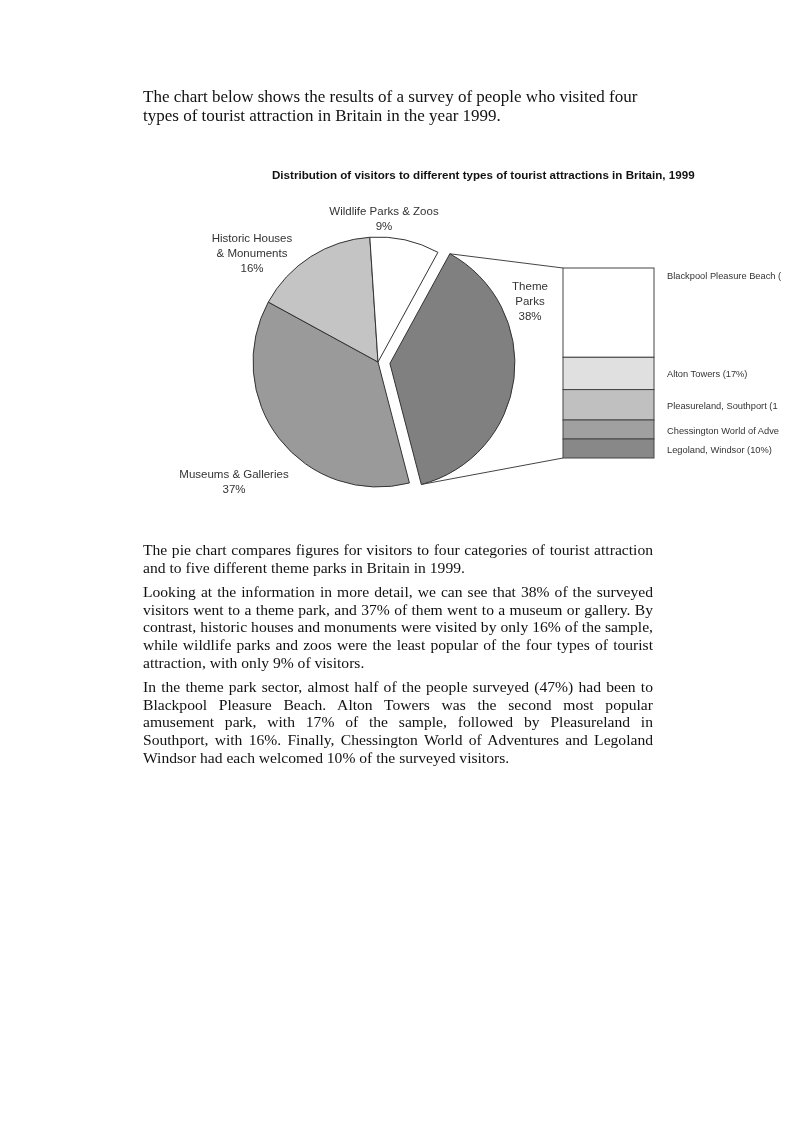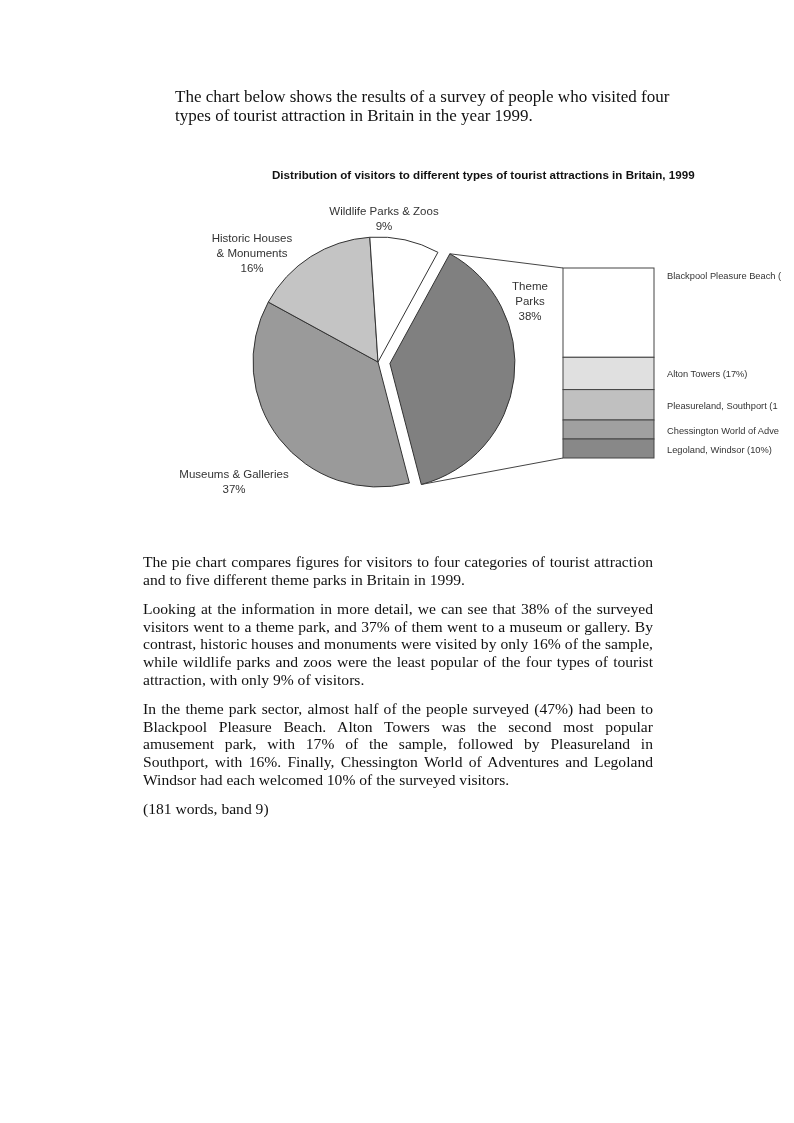--- a/index.html
+++ b/index.html
@@ -1,20 +1,20 @@
 <!DOCTYPE html>
 <html><head>
 <meta charset="utf-8">
 <style>
   html, body { margin: 0; padding: 0; background: #ffffff; }
   body { width: 794px; height: 1123px; position: relative; overflow: hidden; }
   .serif { font-family: "Liberation Serif", "DejaVu Serif", serif; color: #111; }
-  .intro { position: absolute; left: 143px; top: 87px; width: 520px; font-size: 17px; line-height: 19px; margin-left: 32px; }
+  .intro { position: absolute; left: 143px; top: 87px; width: 520px; font-size: 17px; line-height: 19px; }
   .essay { position: absolute; left: 143px; top: 541px; width: 510px; font-size: 15.6px; line-height: 17.6px; }
-  .essay p { margin: 12px 0 7px 0; text-align: justify; }
+  .essay p { margin: 0 0 7px 0; text-align: justify; }
   .essay p.last { text-align: left; }
   #chart { position: absolute; left: 0; top: 150px; width: 794px; height: 360px; overflow: hidden; }
   #chart text { font-family: "Liberation Sans", "DejaVu Sans", sans-serif; }
 </style>
 </head>
 <body>
 
 <div class="intro serif">The chart below shows the results of a survey of people who visited four types of tourist attraction in Britain in the year 1999.</div>
 
 <svg id="chart" viewBox="0 150 794 360" xmlns="http://www.w3.org/2000/svg">
@@ -48,14 +48,13 @@
       <text x="667" y="408.8" font-size="9.3" fill="#333">Pleasureland, Southport (1</text>
       <text x="667" y="433.5" font-size="9.3" fill="#333">Chessington World of Adve</text>
       <text x="667" y="452.5" font-size="9.3" fill="#333">Legoland, Windsor  (10%)</text>
     </g>
 </svg>
 
 <div class="essay serif">
   <p>The pie chart compares figures for visitors to four categories of tourist attraction and to five different theme parks in Britain in 1999.</p>
   <p>Looking at the information in more detail, we can see that 38% of the surveyed visitors went to a theme park, and 37% of them went to a museum or gallery. By contrast, historic houses and monuments were visited by only 16% of the sample, while wildlife parks and zoos were the least popular of the four types of tourist attraction, with only 9% of visitors.</p>
   <p>In the theme park sector, almost half of the people surveyed (47%) had been to Blackpool Pleasure Beach. Alton Towers was the second most popular amusement park, with 17% of the sample, followed by Pleasureland in Southport, with 16%. Finally, Chessington World of Adventures and Legoland Windsor had each welcomed 10% of the surveyed visitors.</p>
-  <p class="last">(181 words, band 9)</p>
 </div>
 
 </body></html>

